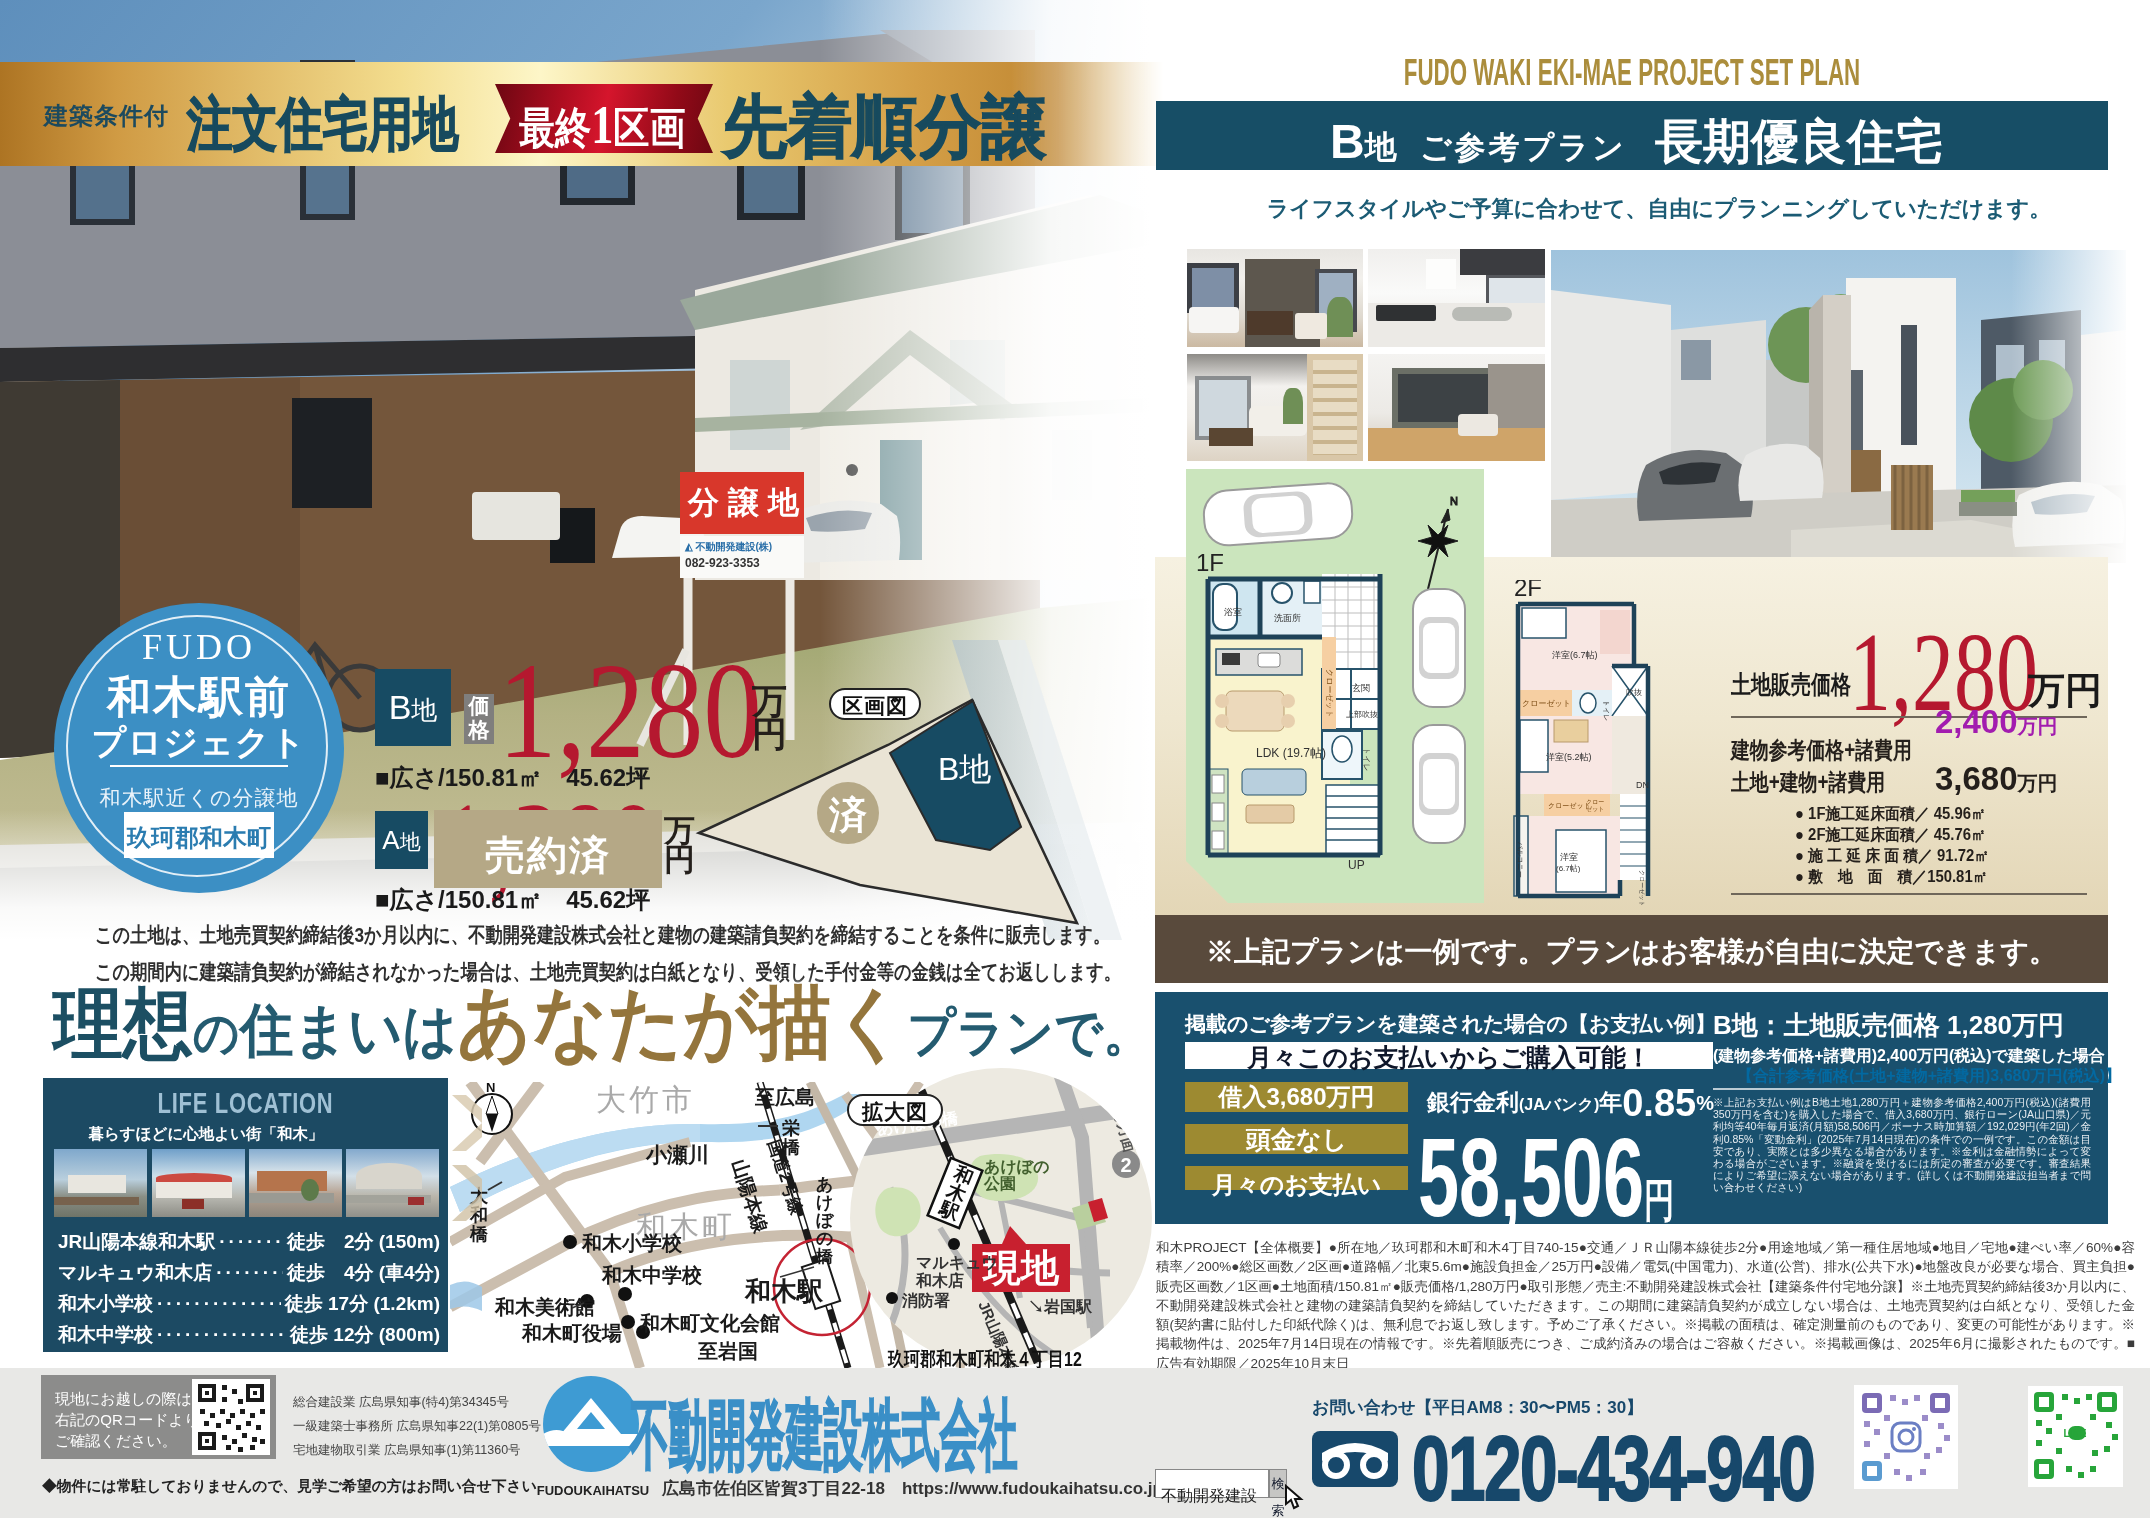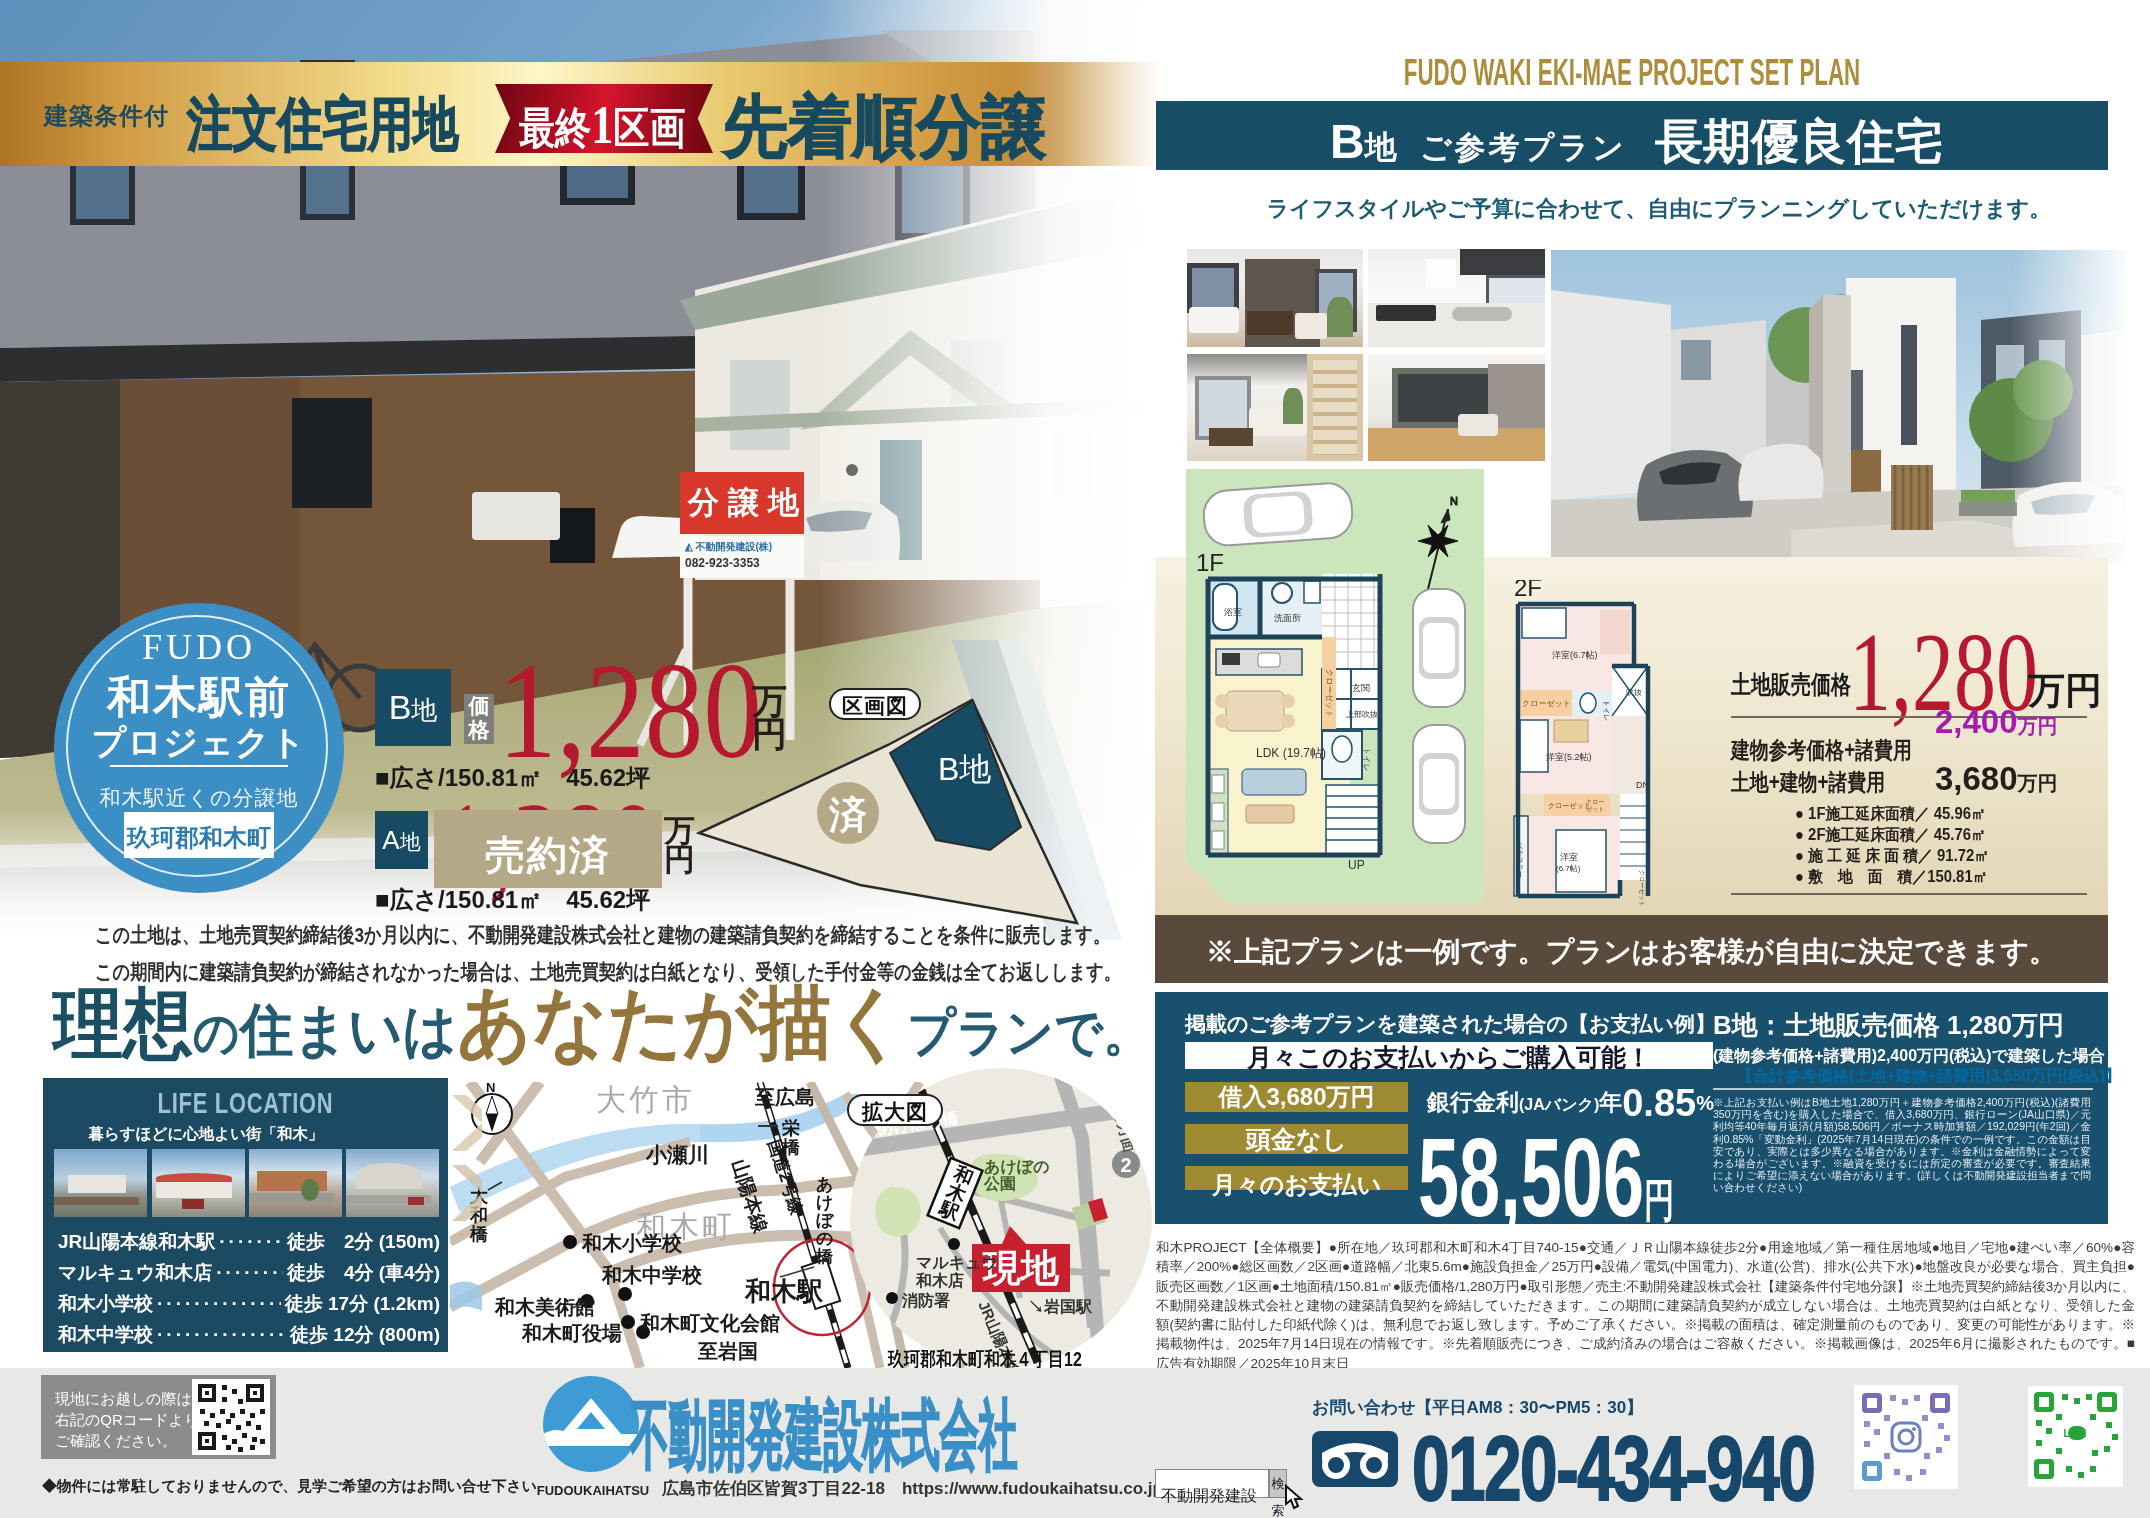--- a/index.html
+++ b/index.html
@@ -718,20 +718,21 @@
       <rect x="34" y="66" width="5" height="5"></rect>
           <rect x="46" y="68" width="5" height="5"></rect>
           <rect x="58" y="66" width="5" height="5"></rect>
           <rect x="68" y="60" width="5" height="5"></rect>
     </g>
   </svg>
 </div>
 
 <div class="abs" style="left:42px;top:1477px;color:#222;font-size:14.8px;font-weight:bold;white-space:nowrap;">◆物件には常駐しておりませんので、見学ご希望の方はお問い合せ下さい</div>
 
+<div class="abs" style="left:293px;top:1390px;color:#444;font-size:12.5px;line-height:24px;white-space:nowrap;">総合建設業 広島県知事(特4)第34345号<br>一級建築士事務所 広島県知事22(1)第0805号<br>宅地建物取引業 広島県知事(1)第11360号</div>
 
 <div class="abs" style="left:543px;top:1376px;width:96px;height:96px;border-radius:50%;background:#3e9bd3;overflow:hidden;">
   <svg width="96" height="96" viewBox="0 0 96 96" xmlns="http://www.w3.org/2000/svg">
     <polygon points="48,22 78,58 18,58" fill="#fff"></polygon>
     <polygon points="48,36 62,53 34,53" fill="#3e9bd3"></polygon>
     <path d="M0,58 L96,58 L96,70 L0,70 Z" fill="#fff"></path>
     <path d="M0,58 Q14,50 26,58 Q38,66 50,58 L50,70 L0,70 Z" fill="#fff"></path>
     <path d="M0,54 Q13,47 26,54 Q39,61 52,54 L52,58 Q39,65 26,58 Q13,51 0,58 Z" fill="#3e9bd3" opacity="0"></path>
   </svg>
 </div>

